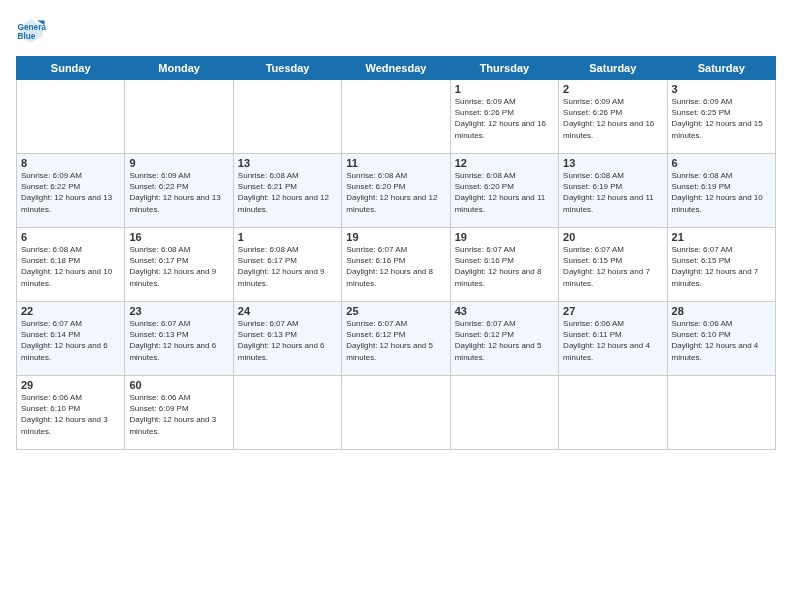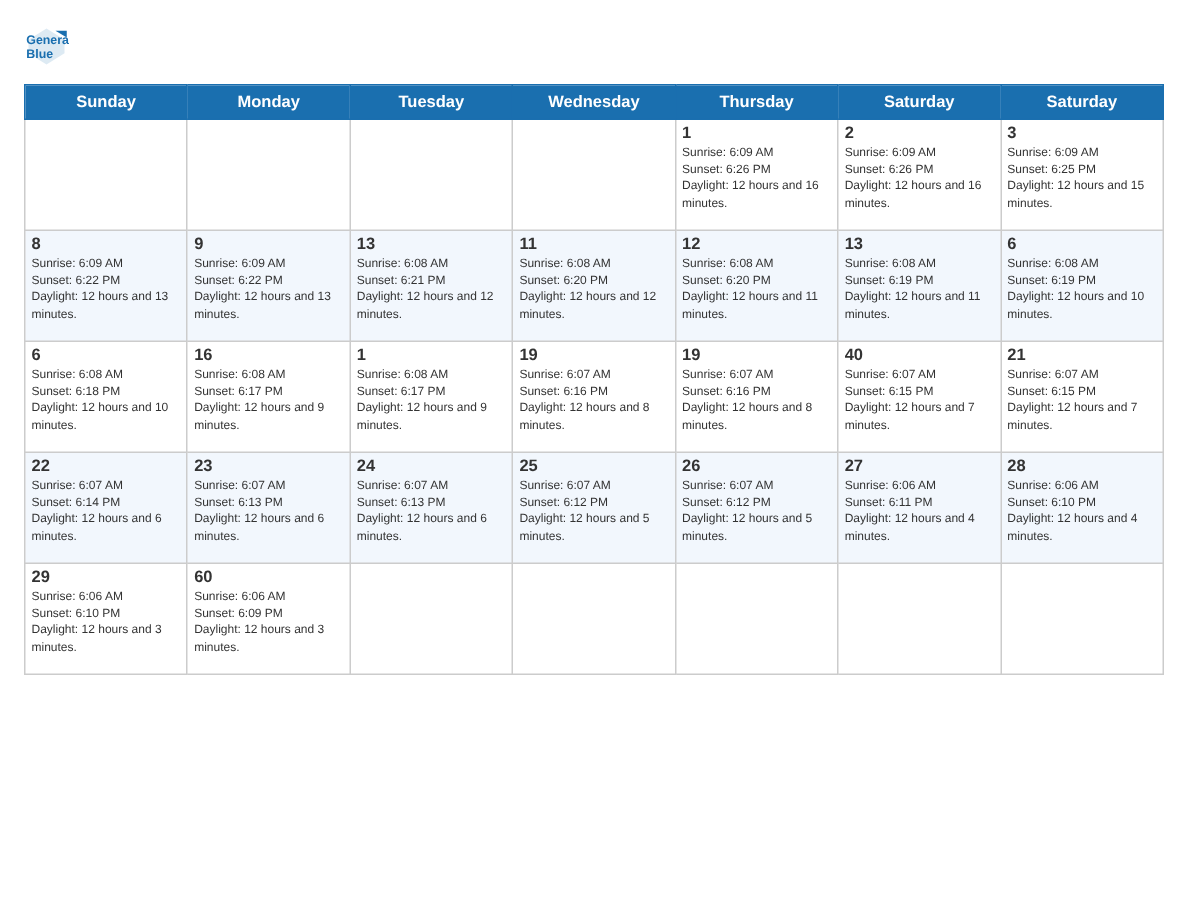--- a/index.html
+++ b/index.html
@@ -135,29 +135,29 @@
           <td><span class="day-num">12</span><span class="cell-text">Sunrise: 6:08 AM<br>Sunset: 6:20 PM<br>Daylight: 12 hours and 11 minutes.</span></td>
           <td><span class="day-num">13</span><span class="cell-text">Sunrise: 6:08 AM<br>Sunset: 6:19 PM<br>Daylight: 12 hours and 11 minutes.</span></td>
           <td><span class="day-num">6</span><span class="cell-text">Sunrise: 6:08 AM<br>Sunset: 6:19 PM<br>Daylight: 12 hours and 10 minutes.</span></td>
         </tr>
         <tr>
           <td><span class="day-num">6</span><span class="cell-text">Sunrise: 6:08 AM<br>Sunset: 6:18 PM<br>Daylight: 12 hours and 10 minutes.</span></td>
           <td><span class="day-num">16</span><span class="cell-text">Sunrise: 6:08 AM<br>Sunset: 6:17 PM<br>Daylight: 12 hours and 9 minutes.</span></td>
           <td><span class="day-num">1</span><span class="cell-text">Sunrise: 6:08 AM<br>Sunset: 6:17 PM<br>Daylight: 12 hours and 9 minutes.</span></td>
           <td><span class="day-num">19</span><span class="cell-text">Sunrise: 6:07 AM<br>Sunset: 6:16 PM<br>Daylight: 12 hours and 8 minutes.</span></td>
           <td><span class="day-num">19</span><span class="cell-text">Sunrise: 6:07 AM<br>Sunset: 6:16 PM<br>Daylight: 12 hours and 8 minutes.</span></td>
-          <td><span class="day-num">40</span><span class="cell-text">Sunrise: 6:07 AM<br>Sunset: 6:15 PM<br>Daylight: 12 hours and 7 minutes.</span></td>
+          <td><span class="day-num">20</span><span class="cell-text">Sunrise: 6:07 AM<br>Sunset: 6:15 PM<br>Daylight: 12 hours and 7 minutes.</span></td>
           <td><span class="day-num">21</span><span class="cell-text">Sunrise: 6:07 AM<br>Sunset: 6:15 PM<br>Daylight: 12 hours and 7 minutes.</span></td>
         </tr>
         <tr>
           <td><span class="day-num">22</span><span class="cell-text">Sunrise: 6:07 AM<br>Sunset: 6:14 PM<br>Daylight: 12 hours and 6 minutes.</span></td>
           <td><span class="day-num">23</span><span class="cell-text">Sunrise: 6:07 AM<br>Sunset: 6:13 PM<br>Daylight: 12 hours and 6 minutes.</span></td>
           <td><span class="day-num">24</span><span class="cell-text">Sunrise: 6:07 AM<br>Sunset: 6:13 PM<br>Daylight: 12 hours and 6 minutes.</span></td>
           <td><span class="day-num">25</span><span class="cell-text">Sunrise: 6:07 AM<br>Sunset: 6:12 PM<br>Daylight: 12 hours and 5 minutes.</span></td>
-          <td><span class="day-num">26</span><span class="cell-text">Sunrise: 6:07 AM<br>Sunset: 6:12 PM<br>Daylight: 12 hours and 5 minutes.</span></td>
+          <td><span class="day-num">43</span><span class="cell-text">Sunrise: 6:07 AM<br>Sunset: 6:12 PM<br>Daylight: 12 hours and 5 minutes.</span></td>
           <td><span class="day-num">27</span><span class="cell-text">Sunrise: 6:06 AM<br>Sunset: 6:11 PM<br>Daylight: 12 hours and 4 minutes.</span></td>
           <td><span class="day-num">28</span><span class="cell-text">Sunrise: 6:06 AM<br>Sunset: 6:10 PM<br>Daylight: 12 hours and 4 minutes.</span></td>
         </tr>
         <tr>
           <td><span class="day-num">29</span><span class="cell-text">Sunrise: 6:06 AM<br>Sunset: 6:10 PM<br>Daylight: 12 hours and 3 minutes.</span></td>
           <td><span class="day-num">60</span><span class="cell-text">Sunrise: 6:06 AM<br>Sunset: 6:09 PM<br>Daylight: 12 hours and 3 minutes.</span></td>
           <td></td>
           <td></td>
           <td></td>
           <td></td>

